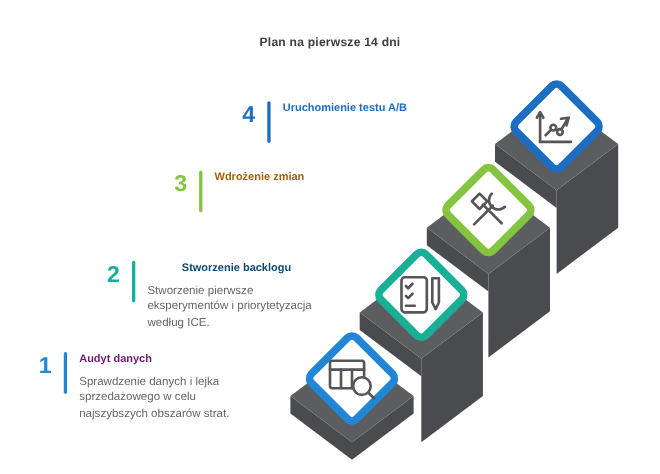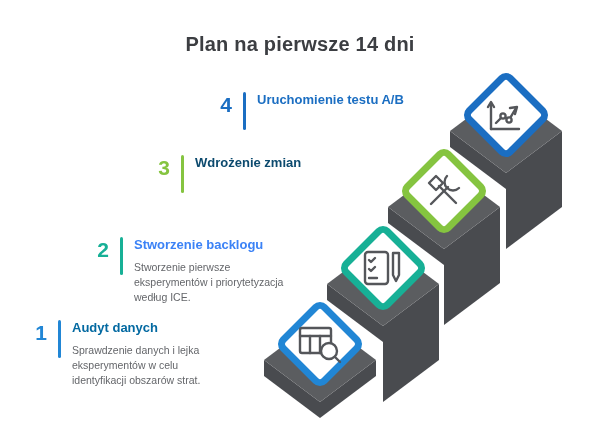--- a/index.html
+++ b/index.html
@@ -2,32 +2,32 @@
 <html><head>
 <meta charset="utf-8">
 <style>
   html,body{margin:0;padding:0;background:#ffffff;}
   .canvas{
     position:relative;width:600px;height:431px;overflow:hidden;background:#ffffff;
     font-family:"Liberation Sans","DejaVu Sans",sans-serif;
   }
   .main-title{
     position:absolute;top:33px;left:0;right:0;text-align:center;
-    font-size:20px;font-weight:bold;color:#3c3e42;letter-spacing:.2px;
+    font-size:11px;font-weight:bold;color:#3c3e42;letter-spacing:.2px;
   }
   .stairs-svg{position:absolute;left:0;top:0;}
   .stair-top{fill:#5b5d60;}
   .stair-face{fill:#494b4f;}
   .tile{fill:#ffffff;stroke-width:7;}
   .icon{stroke:#54565a;fill:none;stroke-width:2.4;stroke-linecap:round;stroke-linejoin:round;}
   .step{position:absolute;display:flex;gap:11px;width:218px;align-items:flex-start;}
   .num{font-size:21px;font-weight:bold;width:18px;text-align:right;line-height:1;padding-top:2px;flex:none;}
   .bar{width:3px;height:38px;border-radius:2px;flex:none;}
   .texts{width:162px;}
-  .step-title{font-size:13px;font-weight:bold;margin:1px 0 7px;line-height:1.15;}
+  .step-title{font-size:10px;font-weight:bold;margin:1px 0 7px;line-height:1.15;}
   .step-desc{font-size:10.5px;color:#64666a;line-height:1.42;}
   .pos-step1{left:29px;top:320px;}
   .pos-step2{left:91px;top:237px;}
   .pos-step3{left:152px;top:155px;}
   .pos-step4{left:214px;top:92px;}
 </style>
 </head>
 <body>
 
 <div class="canvas">
@@ -112,35 +112,35 @@
     <div class="bar" style="background-color: rgb(27, 110, 194);"></div>
     <div class="texts">
       <div class="step-title" style="color: rgb(27, 110, 194);">Uruchomienie testu A/B</div>
     </div>
   </div>
 
   <div class="step pos-step3">
     <div class="num" style="color: rgb(133, 196, 64);">3</div>
     <div class="bar" style="background-color: rgb(133, 196, 64);"></div>
     <div class="texts">
-      <div class="step-title" style="color: #0c4a6e;">Wdrożenie zmian</div>
+      <div class="step-title" style="color: #a16207;">Wdrożenie zmian</div>
     </div>
   </div>
 
   <div class="step pos-step2">
     <div class="num" style="color: rgb(23, 176, 150);">2</div>
     <div class="bar" style="background-color: rgb(23, 176, 150);"></div>
     <div class="texts">
-      <div class="step-title" style="color: #3b82f6;">Stworzenie backlogu</div>
+      <div class="step-title" style="color: #0c4a6e; text-align: center;">Stworzenie backlogu</div>
       <div class="step-desc">Stworzenie pierwsze eksperymentów i priorytetyzacja według ICE.</div>
     </div>
   </div>
 
   <div class="step pos-step1">
     <div class="num" style="color: rgb(33, 134, 213);">1</div>
     <div class="bar" style="background-color: rgb(33, 134, 213);"></div>
     <div class="texts">
-      <div class="step-title" style="color: #0369a1;">Audyt danych</div>
-      <div class="step-desc">Sprawdzenie danych i lejka eksperymentów w celu identyfikacji obszarów strat.</div>
+      <div class="step-title" style="color: #701a75;">Audyt danych</div>
+      <div class="step-desc">Sprawdzenie danych i lejka sprzedażowego w celu najszybszych obszarów strat.</div>
     </div>
   </div>
 
 </div>
 
 </body></html>

